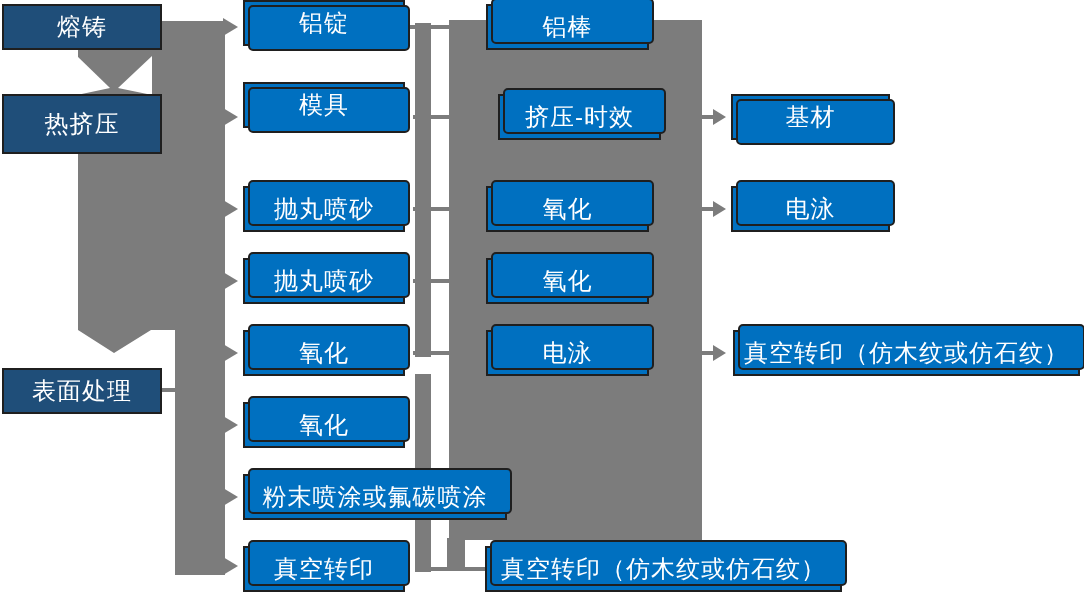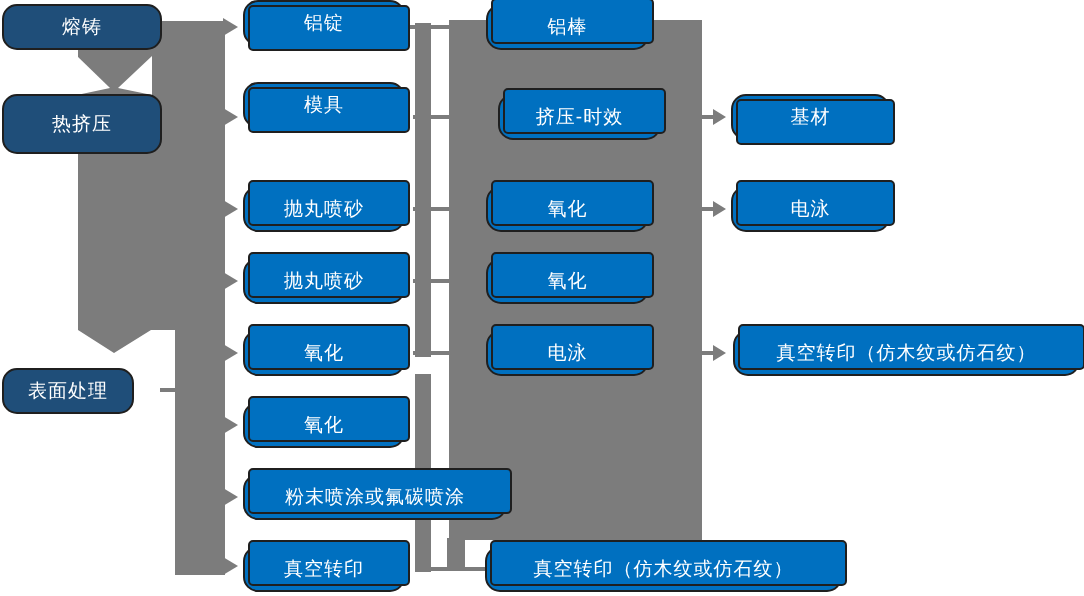--- a/index.html
+++ b/index.html
@@ -19,23 +19,23 @@
   }
   #connectors{
     position:absolute;left:0;top:0;z-index:0;
   }
   .node{
     position:absolute;
     z-index:2;
     display:flex;align-items:center;justify-content:center;
     background:var(--blue);
     border:2px solid var(--ink);
-    border-radius:15px;
+    border-radius:0;
     color:var(--text);
-    font-size:19px;
+    font-size:24px;
     letter-spacing:1px;
     white-space:nowrap;
   }
   .navy{background:var(--navy);}
   .echo-t::before,.echo-b::before{
     content:"";
     position:absolute;inset:-2px;
     background:var(--blue);
     border:2px solid var(--ink);
     border-radius:5px;
@@ -83,21 +83,21 @@
     <path d="M713,109 L726,117 L713,125 Z"></path>
     <rect x="702" y="207" width="13" height="4"></rect>
     <path d="M713,201 L726,209 L713,217 Z"></path>
     <rect x="702" y="351" width="13" height="4"></rect>
     <path d="M713,345 L726,353 L713,361 Z"></path>
   </g>
 </svg>
 
 <div class="node navy" style="left:2px;top:4px;width:160px;height:46px">熔铸</div>
 <div class="node navy" style="left:2px;top:94px;width:160px;height:60px">热挤压</div>
-<div class="node navy" style="left:2px;top:368px;width:132px;height:46px">表面处理</div>
+<div class="node navy" style="left:2px;top:368px;width:160px;height:46px">表面处理</div>
 
 <div class="node echo-b" style="left:243px;top:0;width:162px;height:46px">铝锭</div>
 <div class="node echo-b" style="left:243px;top:82px;width:162px;height:46px">模具</div>
 <div class="node echo-t" style="left:243px;top:186px;width:162px;height:46px">抛丸喷砂</div>
 <div class="node echo-t" style="left:243px;top:258px;width:162px;height:46px">抛丸喷砂</div>
 <div class="node echo-t" style="left:243px;top:330px;width:162px;height:46px">氧化</div>
 <div class="node echo-t" style="left:243px;top:402px;width:162px;height:46px">氧化</div>
 <div class="node echo-t" style="left:243px;top:474px;width:264px;height:46px">粉末喷涂或氟碳喷涂</div>
 <div class="node echo-t" style="left:243px;top:546px;width:162px;height:46px">真空转印</div>
 

